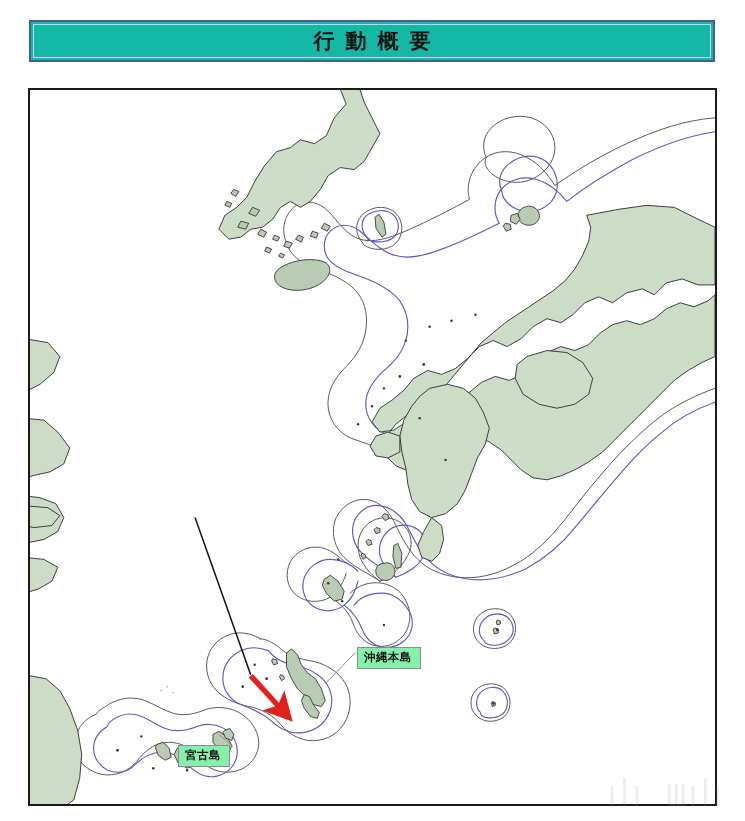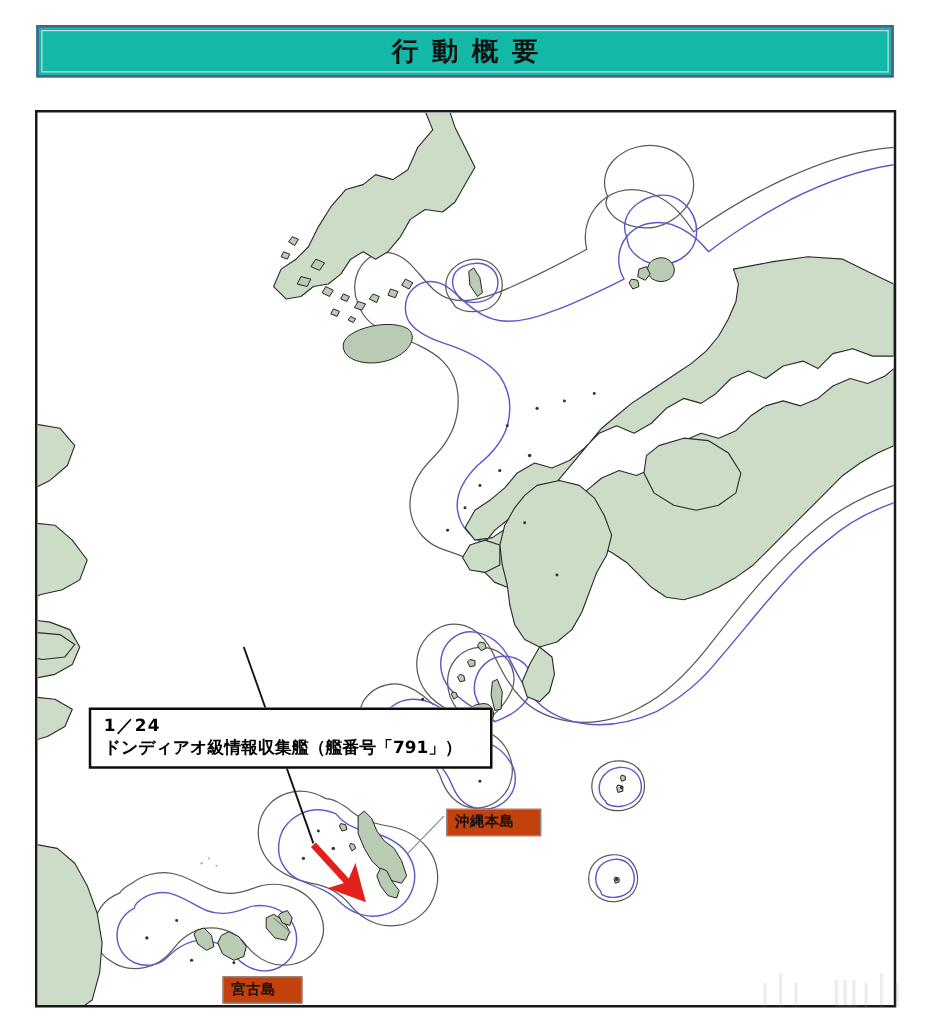--- a/index.html
+++ b/index.html
@@ -97,32 +97,32 @@
 
   
   .leader {
     stroke: #8a8a8a;
     stroke-width: 1;
     fill: none;
   }
   .map-label {
     position: absolute;
     box-sizing: border-box;
-    background: #c2410c;
+    background: #86efac;
     border: 1px solid #8c8c8c;
     font-size: 11.5px;
     font-weight: bold;
     color: #101010;
-    padding: 2px 20px 3px 6px;
+    padding: 2px 8px 3px 6px;
     white-space: nowrap;
     font-family: Liberation Serif, serif;
     letter-spacing: 0.4px;
   }
   #label-okinawa { left: 327px; top: 557px; }
-  #label-miyako  { left: 148px; top: 655px; margin-top: 36px; }
+  #label-miyako  { left: 148px; top: 655px; }
 
   
   #callout-box {
     position: absolute;
     left: 41px;
     top: 476px;
     width: 323px;
     box-sizing: border-box;
     background: #ffffff;
     border: 2px solid #0d0d0d;
@@ -405,19 +405,15 @@
           <path d="M0,0 L5.4,2.8 L0,5.6 L1.3,2.8 Z" fill="#e2211c"></path>
         </marker>
       </defs>
       <path d="M222 589 L253 623" stroke="#e2211c" stroke-width="5.4" fill="none" marker-end="url(#arrowhead)" stroke-linecap="butt"></path>
     </g>
   </svg>
 
   <div class="map-label" id="label-okinawa">沖縄本島</div>
   <div class="map-label" id="label-miyako">宮古島</div>
 
-  <div id="callout-box">
-    <div id="callout-date">1／24</div>
-    <div id="callout-desc">ドンディアオ級情報収集艦（艦番号「791」）</div>
-  </div>
 </div>
 
 <div id="watermark">山 Щ山</div>
 
 </body></html>

